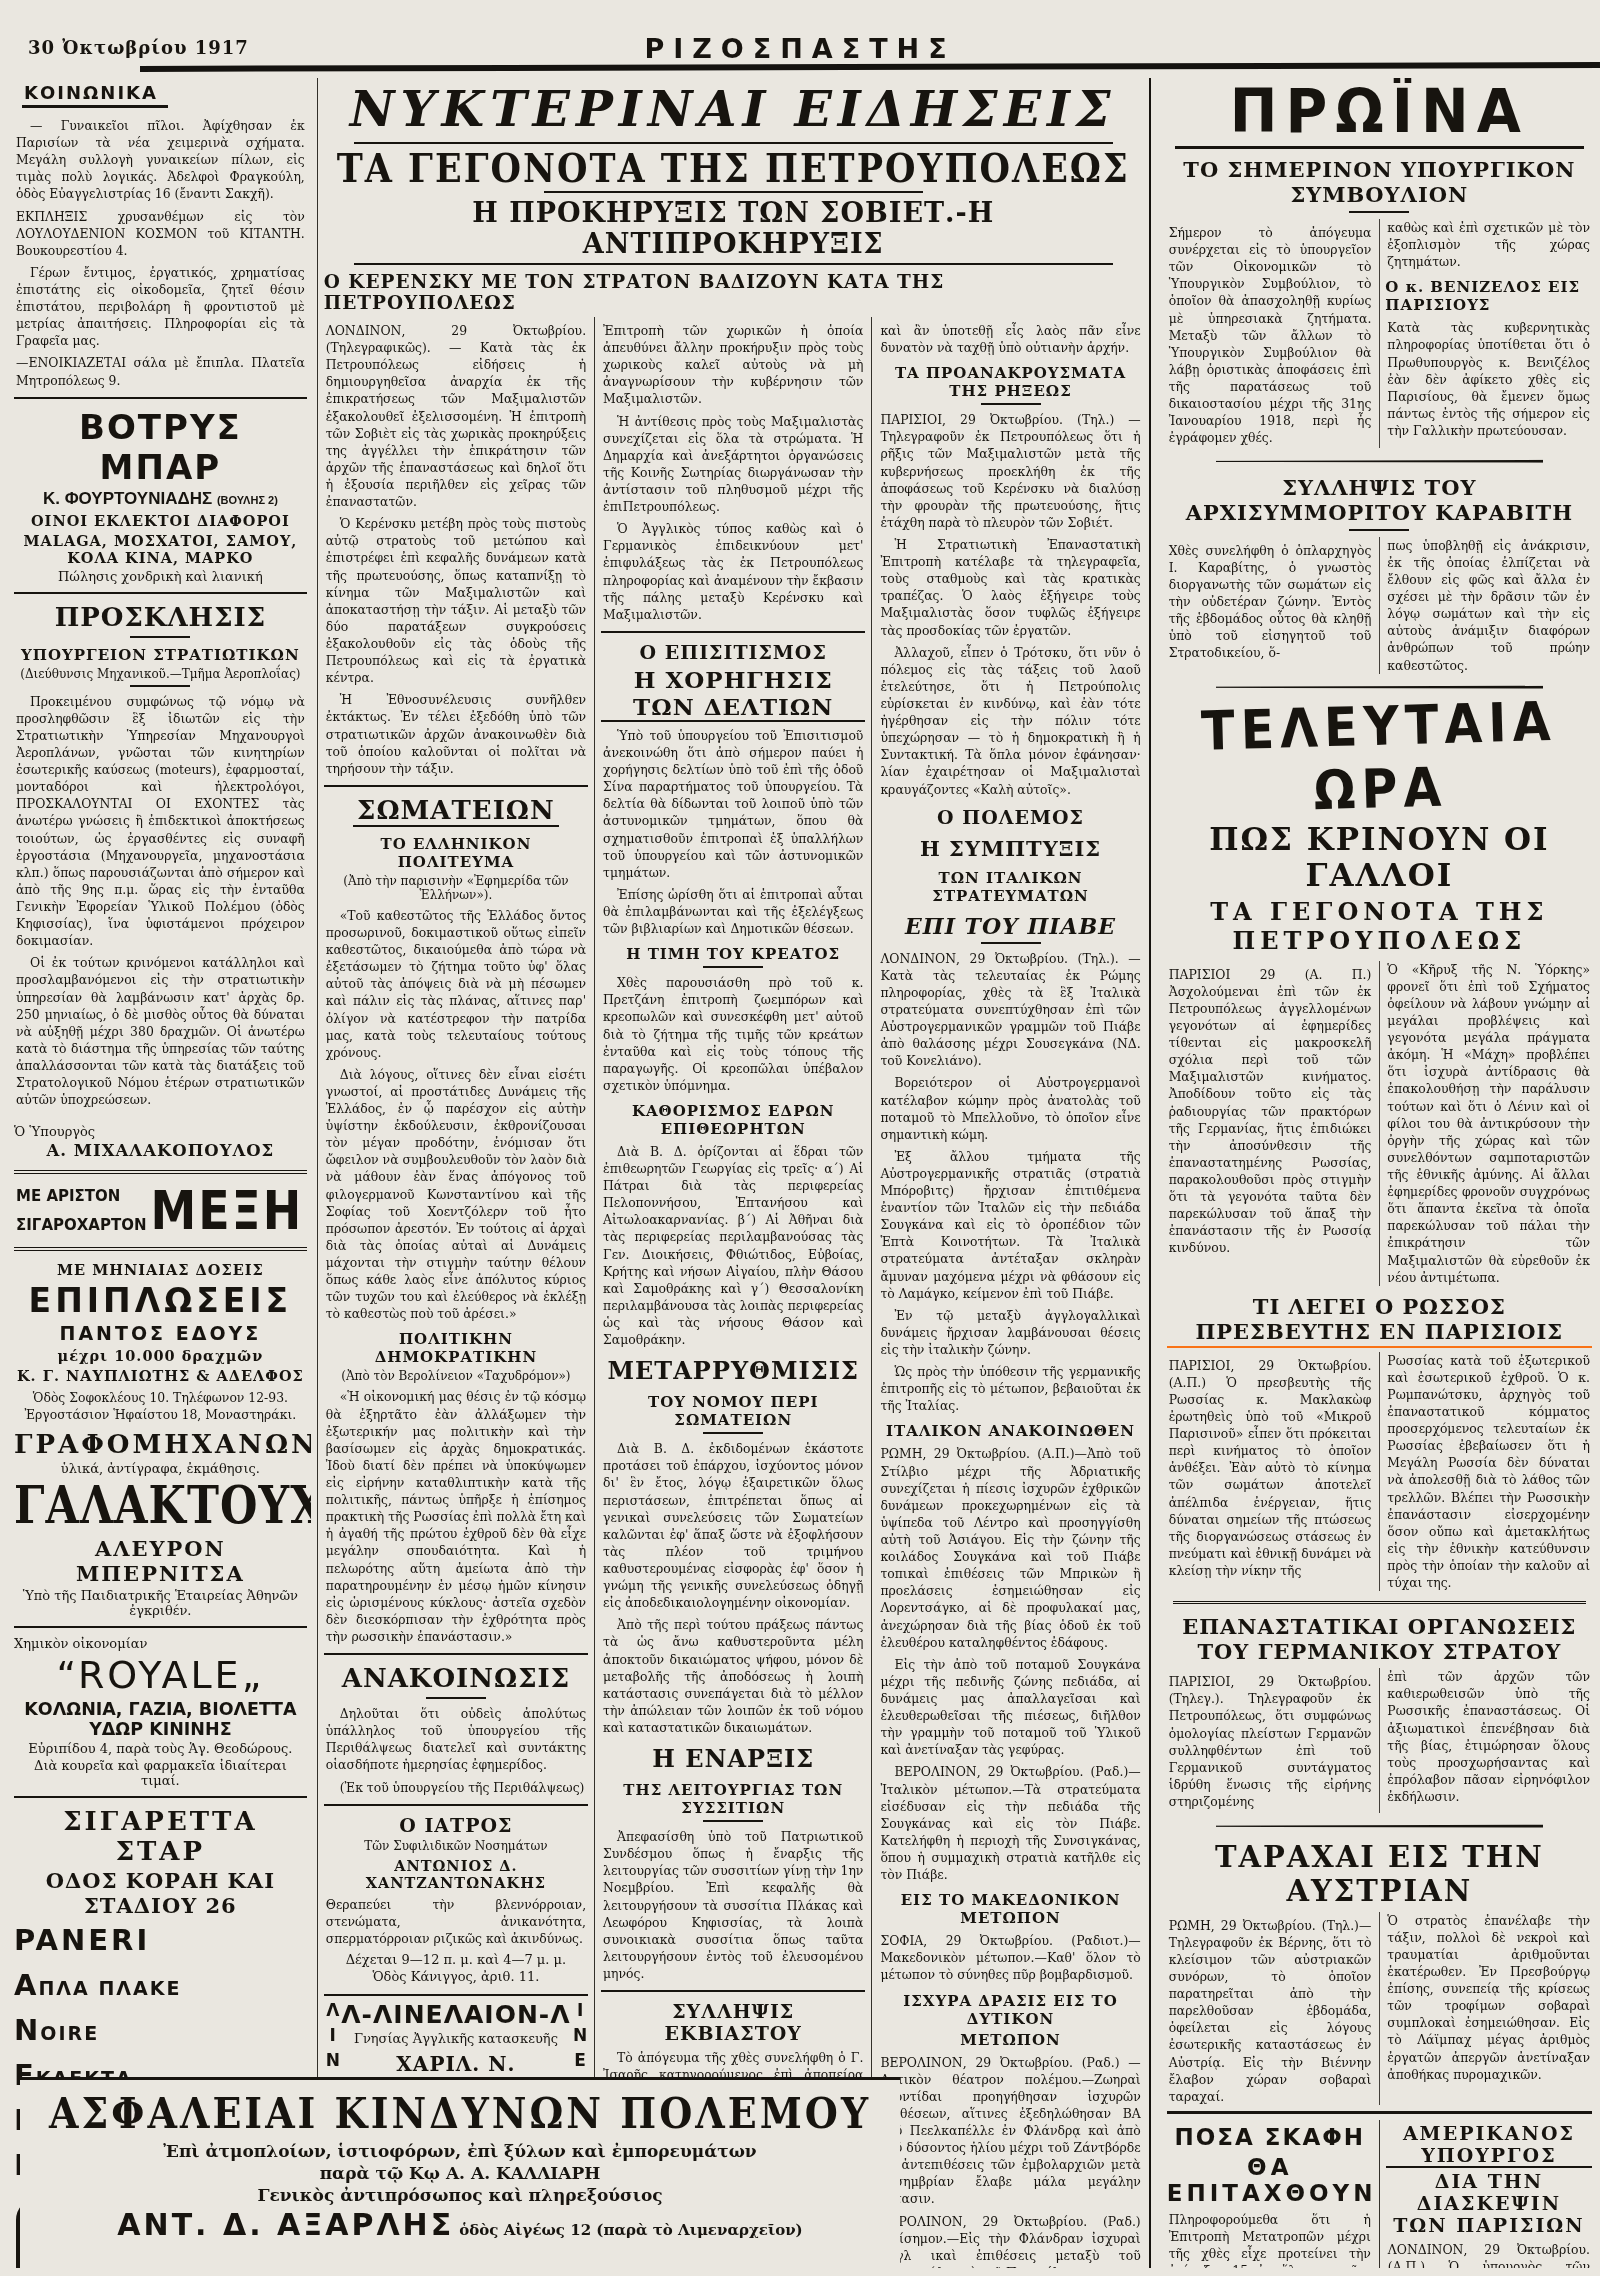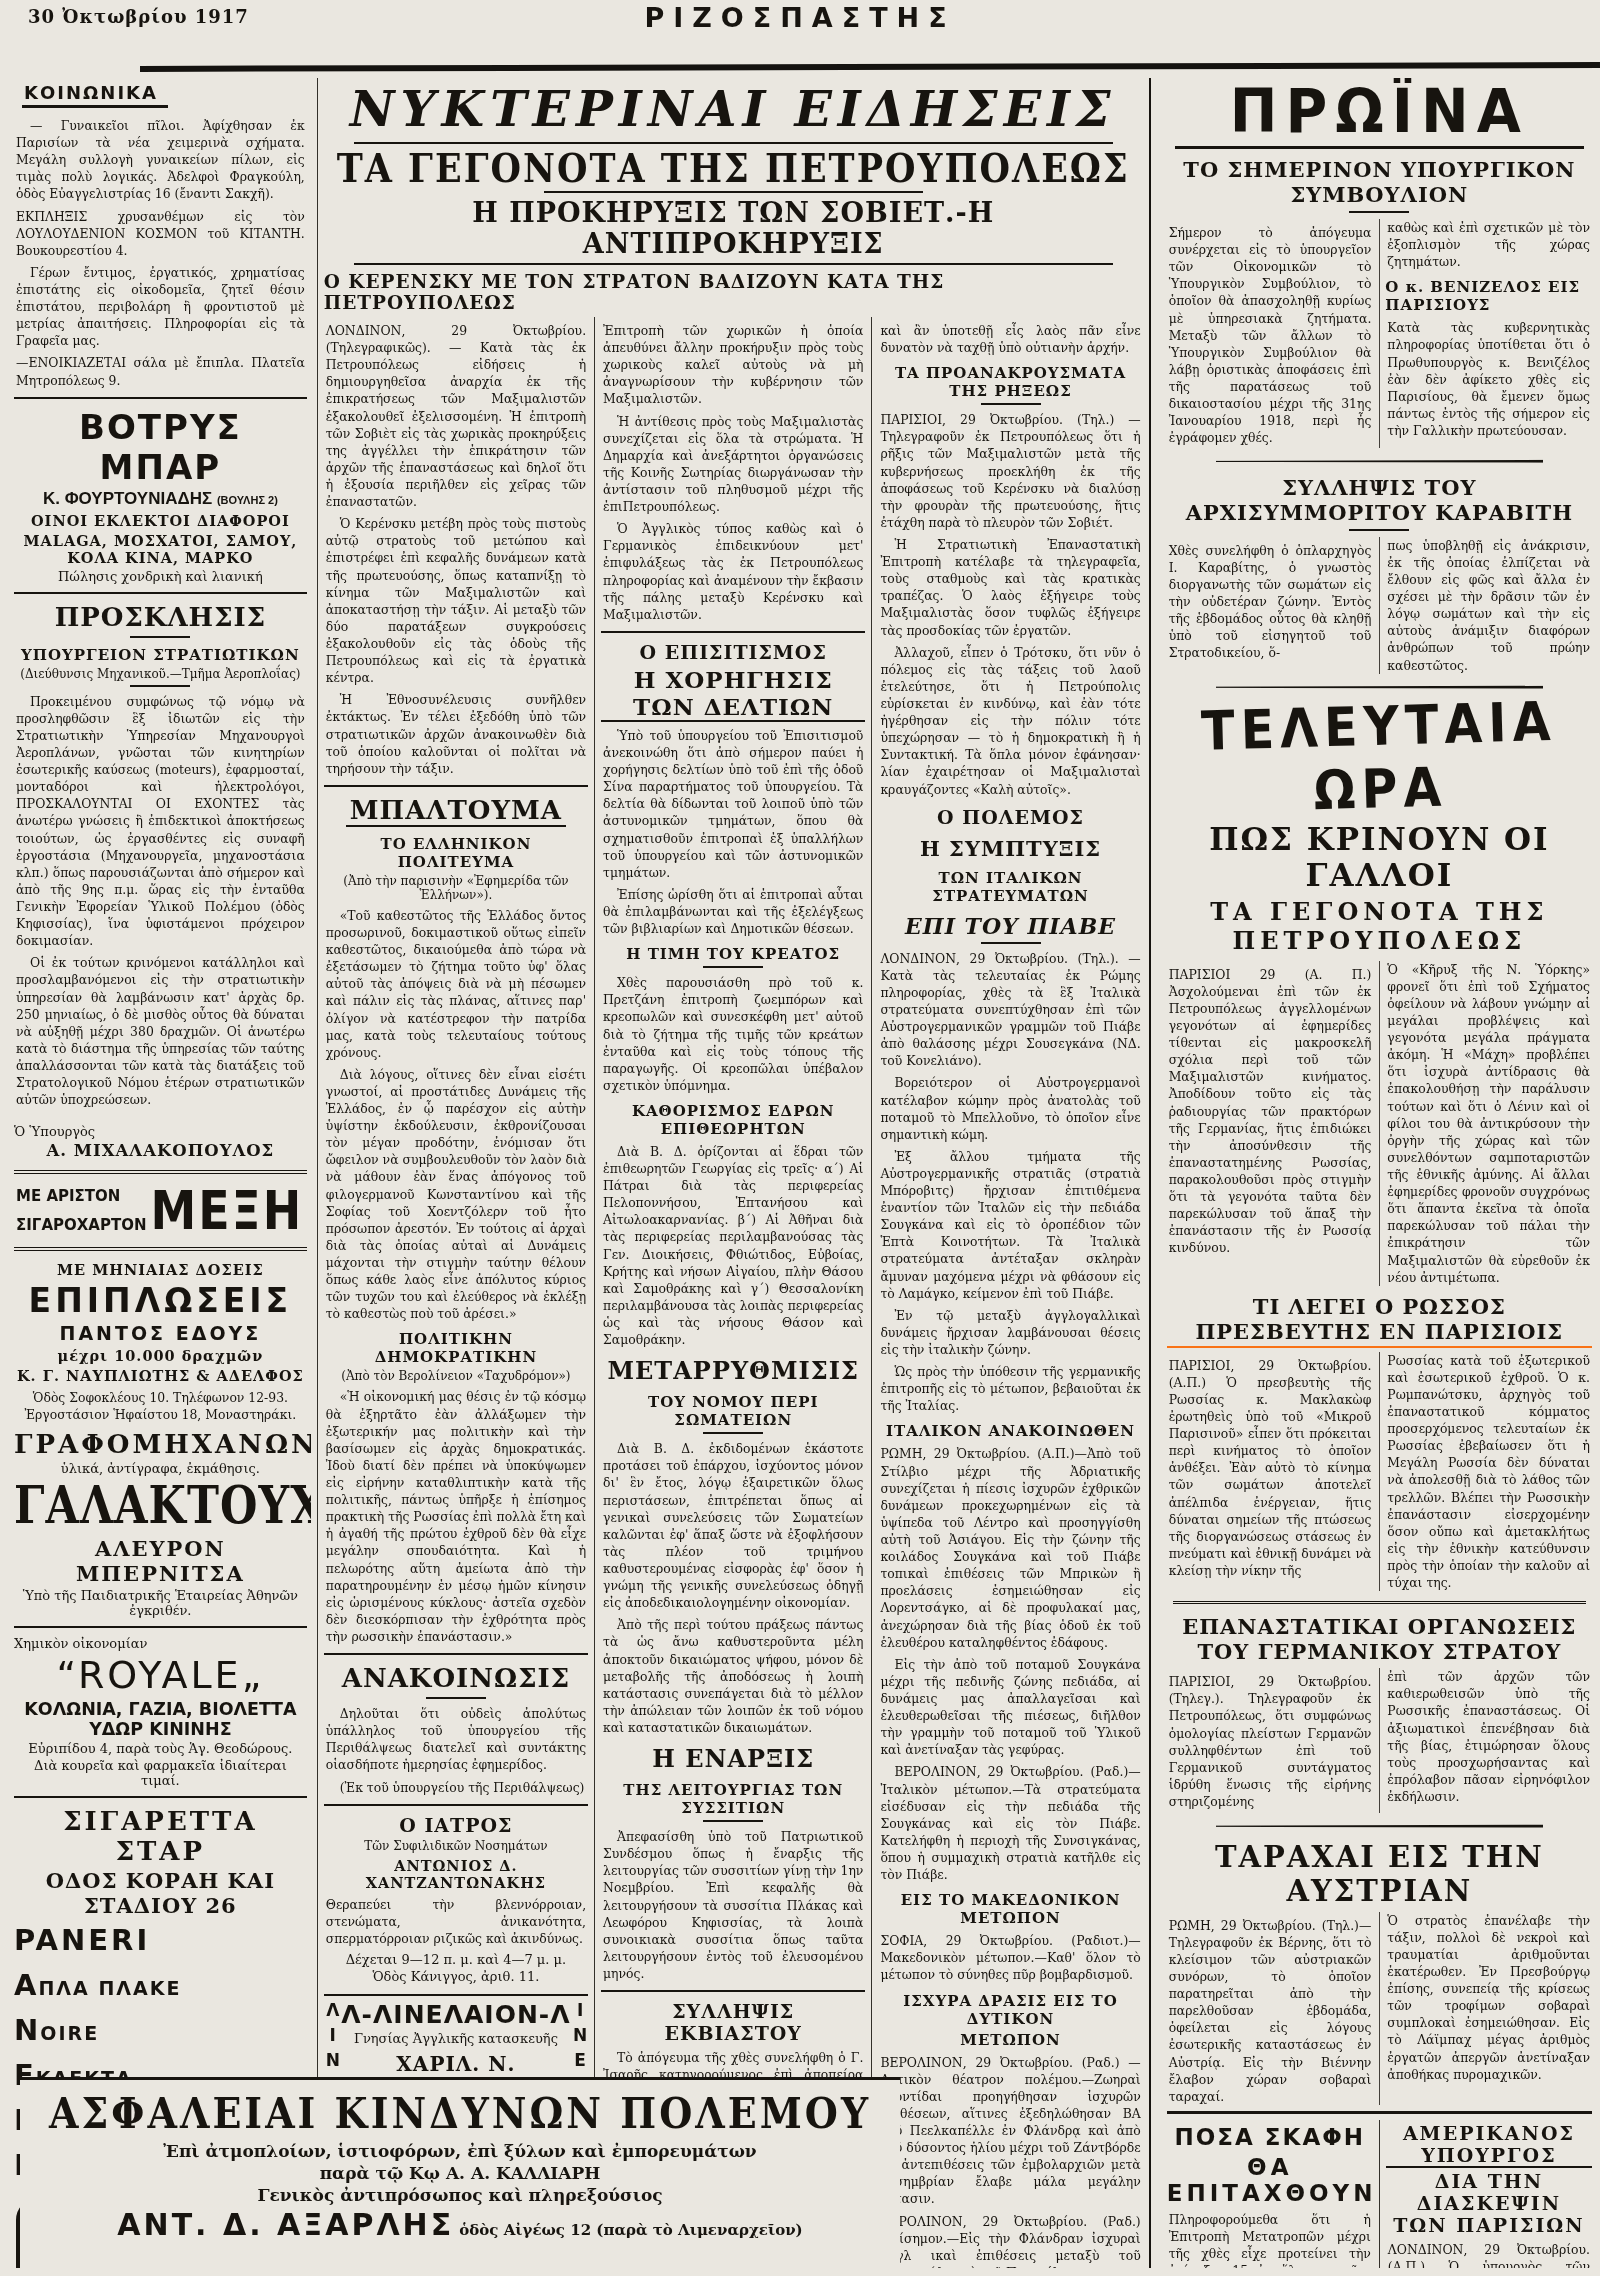--- a/index.html
+++ b/index.html
@@ -1,18 +1,18 @@
 <!DOCTYPE html>
 <html><head>
 <meta charset="utf-8">
 <style>
   html,body{margin:0;padding:0;}
   body{width:1600px;height:2276px;background:#b9b6af;font-family:"DejaVu Serif",serif;color:#17140f;}
   .paper{position:relative;width:1600px;height:2276px;background:#eae7e0;overflow:hidden;}
-  .hdr{position:absolute;top:0;left:0;width:100%;height:50px;}
+  .hdr{position:absolute;top:31px;left:0;width:100%;height:50px;}
   .hdr .date{position:absolute;left:28px;top:6px;font-weight:bold;font-size:18px;letter-spacing:1px;}
   .hdr .mast{position:absolute;left:0;width:100%;text-align:center;top:2px;font-family:"DejaVu Sans",sans-serif;font-weight:bold;font-size:27px;letter-spacing:9px;}
   .head-rule{position:absolute;top:64px;left:140px;right:0;height:6px;background:#151310;transform:rotate(-0.15deg);}
   .main{position:absolute;top:78px;left:14px;right:0;height:2190px;display:flex;overflow:hidden;}
   .vr{width:1px;background:#33302a;margin:0 6px;}
   .vr.thick{width:2px;background:#17140f;}
   .col1{width:296px;overflow:hidden;padding-right:4px;}
   .center{width:828px;overflow:hidden;}
   .rightcol{width:430px;overflow:hidden;padding:0 8px 0 10px;}
   .ccols{display:flex;}
@@ -195,21 +195,21 @@
       <div class="nyk-rule"></div>
       <div class="nyk-h3">Ο ΚΕΡΕΝΣΚΥ ΜΕ ΤΟΝ ΣΤΡΑΤΟΝ ΒΑΔΙΖΟΥΝ ΚΑΤΑ ΤΗΣ ΠΕΤΡΟΥΠΟΛΕΩΣ</div>
 
       <div class="ccols">
 
         <div class="ccol">
           <p class="bt nin">ΛΟΝΔΙΝΟΝ, 29 Ὀκτωβρίου. (Τηλεγραφικῶς). — Κατὰ τὰς ἐκ Πετρουπόλεως εἰδήσεις ἡ δημιουργηθεῖσα ἀναρχία ἐκ τῆς ἐπικρατήσεως τῶν Μαξιμαλιστῶν ἐξακολουθεῖ ἐξελισσομένη. Ἡ ἐπιτροπὴ τῶν Σοβιὲτ εἰς τὰς χωρικὰς προκηρύξεις της ἀγγέλλει τὴν ἐπικράτησιν τῶν ἀρχῶν τῆς ἐπαναστάσεως καὶ δηλοῖ ὅτι ἡ ἐξουσία περιῆλθεν εἰς χεῖρας τῶν ἐπαναστατῶν.</p>
           <p class="bt">Ὁ Κερένσκυ μετέβη πρὸς τοὺς πιστοὺς αὐτῷ στρατοὺς τοῦ μετώπου καὶ ἐπιστρέφει ἐπὶ κεφαλῆς δυνάμεων κατὰ τῆς πρωτευούσης, ὅπως καταπνίξῃ τὸ κίνημα τῶν Μαξιμαλιστῶν καὶ ἀποκαταστήσῃ τὴν τάξιν. Αἱ μεταξὺ τῶν δύο παρατάξεων συγκρούσεις ἐξακολουθοῦν εἰς τὰς ὁδοὺς τῆς Πετρουπόλεως καὶ εἰς τὰ ἐργατικὰ κέντρα.</p>
           <p class="bt">Ἡ Ἐθνοσυνέλευσις συνῆλθεν ἐκτάκτως. Ἐν τέλει ἐξεδόθη ὑπὸ τῶν στρατιωτικῶν ἀρχῶν ἀνακοινωθὲν διὰ τοῦ ὁποίου καλοῦνται οἱ πολῖται νὰ τηρήσουν τὴν τάξιν.</p>
           <div class="ad-rule"></div>
-          <div class="h-big" style="border-bottom:2px solid #17140f;display:table;margin:4px auto;padding:0 4px;">ΜΠΑΛΤΟΥΜΑ</div>
+          <div class="h-big" style="border-bottom:2px solid #17140f;display:table;margin:4px auto;padding:0 4px;">ΣΩΜΑΤΕΙΩΝ</div>
           <div class="h-sm">ΤΟ ΕΛΛΗΝΙΚΟΝ ΠΟΛΙΤΕΥΜΑ</div>
           <div class="src">(Ἀπὸ τὴν παρισινὴν «Ἐφημερίδα τῶν Ἑλλήνων»).</div>
           <p class="bt small">«Τοῦ καθεστῶτος τῆς Ἑλλάδος ὄντος προσωρινοῦ, δοκιμαστικοῦ οὕτως εἰπεῖν καθεστῶτος, δικαιούμεθα ἀπὸ τώρα νὰ ἐξετάσωμεν τὸ ζήτημα τοῦτο ὑφ' ὅλας αὐτοῦ τὰς ἀπόψεις διὰ νὰ μὴ πέσωμεν καὶ πάλιν εἰς τὰς πλάνας, αἵτινες παρ' ὀλίγον νὰ κατέστρεφον τὴν πατρίδα μας, κατὰ τοὺς τελευταίους τούτους χρόνους.</p>
           <p class="bt small">Διὰ λόγους, οἵτινες δὲν εἶναι εἰσέτι γνωστοί, αἱ προστάτιδες Δυνάμεις τῆς Ἑλλάδος, ἐν ᾧ παρέσχον εἰς αὐτὴν ὑψίστην ἐκδούλευσιν, ἐκθρονίζουσαι τὸν μέγαν προδότην, ἐνόμισαν ὅτι ὤφειλον νὰ συμβουλευθοῦν τὸν λαὸν διὰ νὰ μάθουν ἐὰν ἕνας ἀπόγονος τοῦ φιλογερμανοῦ Κωνσταντίνου καὶ τῆς Σοφίας τοῦ Χοεντζόλερν τοῦ ἦτο πρόσωπον ἀρεστόν. Ἐν τούτοις αἱ ἀρχαὶ διὰ τὰς ὁποίας αὐταὶ αἱ Δυνάμεις μάχονται τὴν στιγμὴν ταύτην θέλουν ὅπως κάθε λαὸς εἶνε ἀπόλυτος κύριος τῶν τυχῶν του καὶ ἐλεύθερος νὰ ἐκλέξῃ τὸ καθεστὼς ποὺ τοῦ ἀρέσει.»</p>
           <div class="h-sm">ΠΟΛΙΤΙΚΗΝ ΔΗΜΟΚΡΑΤΙΚΗΝ</div>
           <div class="src">(Ἀπὸ τὸν Βερολίνειον «Ταχυδρόμον»)</div>
           <p class="bt small">«Ἡ οἰκονομική μας θέσις ἐν τῷ κόσμῳ θὰ ἐξηρτᾶτο ἐὰν ἀλλάξωμεν τὴν ἐξωτερικήν μας πολιτικὴν καὶ τὴν βασίσωμεν εἰς ἀρχὰς δημοκρατικάς. Ἰδοὺ διατί δὲν πρέπει νὰ ὑποκύψωμεν εἰς εἰρήνην καταθλιπτικὴν κατὰ τῆς πολιτικῆς, πάντως ὑπῆρξε ἡ ἐπίσημος πρακτικὴ τῆς Ρωσσίας ἐπὶ πολλὰ ἔτη καὶ ἡ ἀγαθή τῆς πρώτου ἐχθροῦ δὲν θὰ εἶχε μεγάλην σπουδαιότητα. Καὶ ἡ πελωρότης αὕτη ἀμείωτα ἀπὸ τὴν παρατηρουμένην ἐν μέσῳ ἡμῶν κίνησιν εἰς ὡρισμένους κύκλους· ἀστεῖα σχεδὸν δὲν διεσκόρπισαν τὴν ἐχθρότητα πρὸς τὴν ρωσσικὴν ἐπανάστασιν.»</p>
           <div class="ad-rule"></div>
           <div class="h-big">ΑΝΑΚΟΙΝΩΣΙΣ</div>
           <div class="bar"></div>

